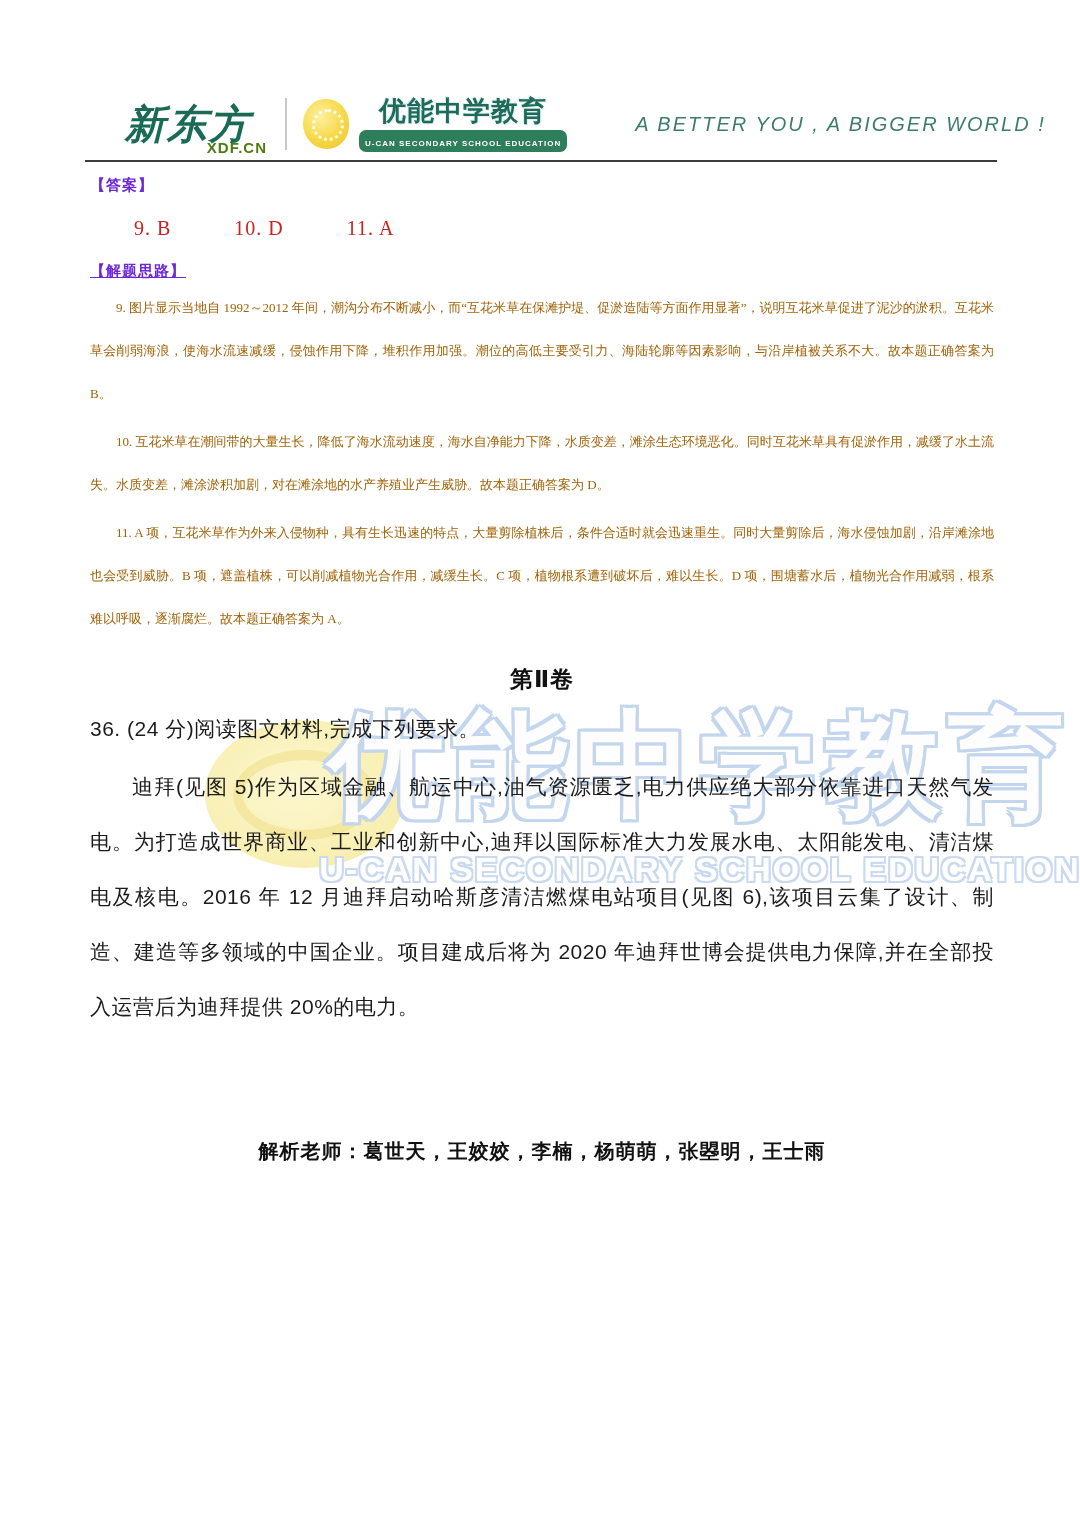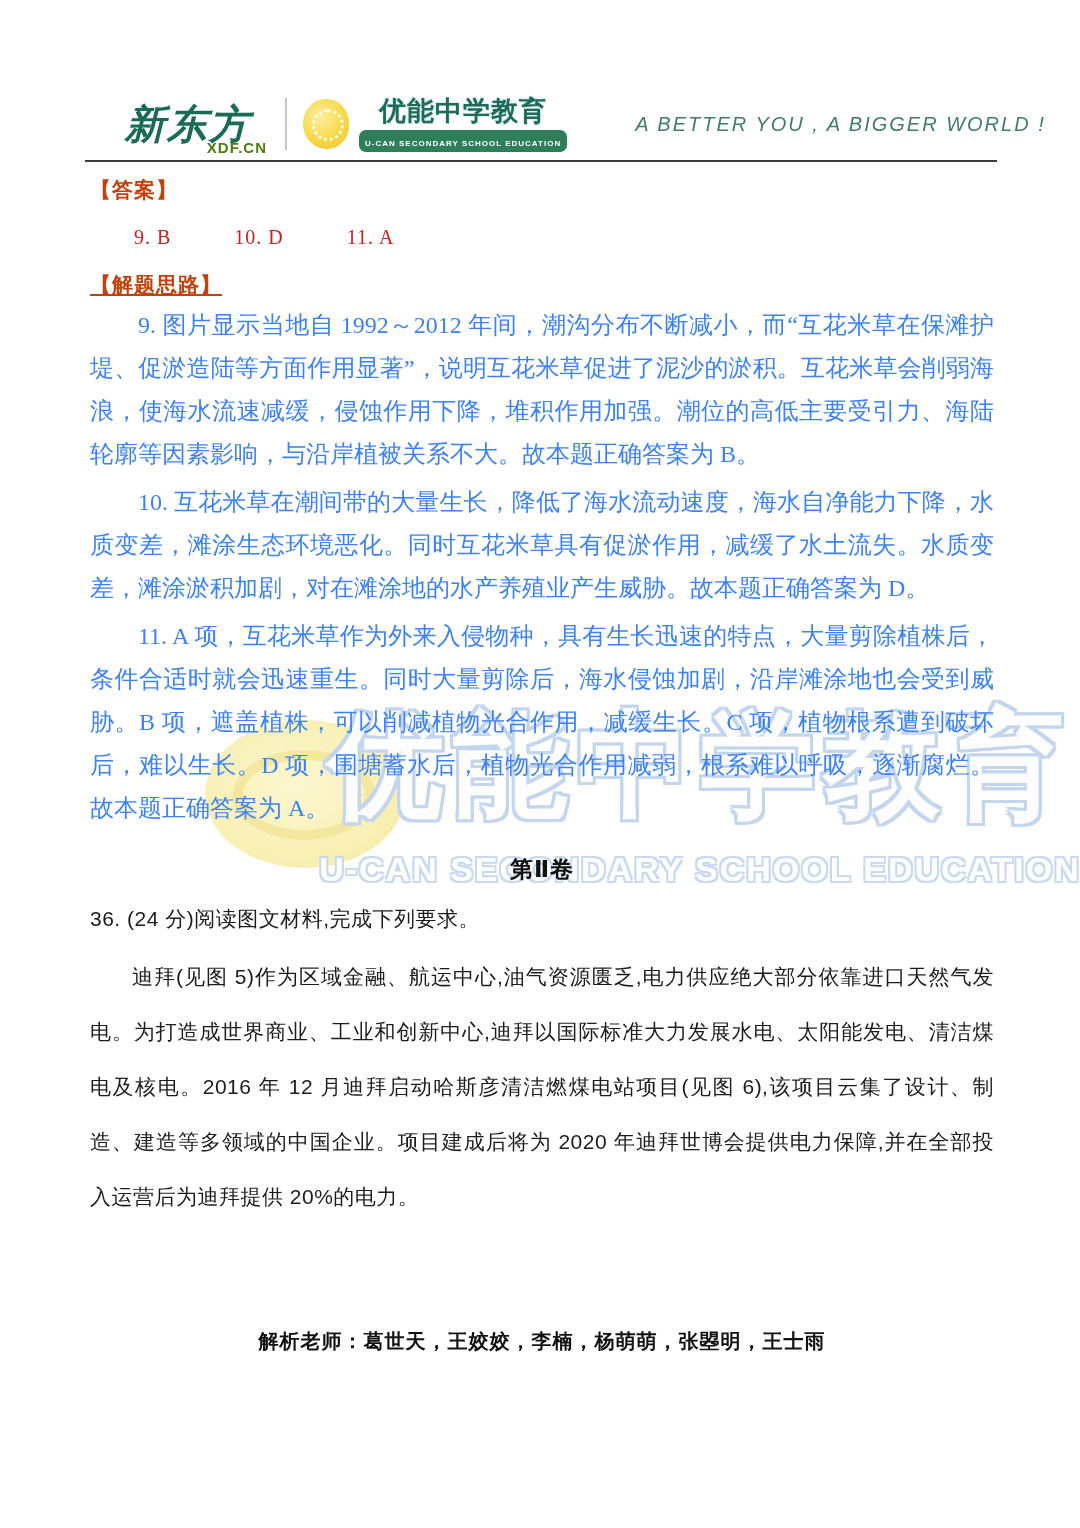--- a/index.html
+++ b/index.html
@@ -149,37 +149,37 @@
 
   
   .content {
     position: absolute;
     top: 172px; left: 90px; right: 86px;
     z-index: 1;
   }
   .red-label {
     font-family: "Liberation Serif", "DejaVu Serif", serif;
     font-weight: bold;
-    font-size: 21px;
-    color: #c2410c;
+    font-size: 15px;
+    color: #6d28d9;
     letter-spacing: 1px;
   }
   .ans-label { margin-top: 4px; }
   .ans-row {
     margin: 22px 0 0 44px;
     font-family: "Liberation Serif", "DejaVu Serif", serif;
     font-size: 20px;
     color: #c9221f;
   }
   .ans-item { display: inline-block; margin-right: 58px; letter-spacing: 1px; }
   .exp-label { margin-top: 22px; text-decoration: underline; }
   .red-para {
     font-family: "Liberation Serif", "DejaVu Serif", serif;
-    font-size: 24px;
-    color: #3b82f6;
+    font-size: 13px;
+    color: #a16207;
     line-height: 43px;
     text-align: justify;
     text-indent: 2em;
     margin-top: 5px;
   }
   .part-title {
     text-align: center;
     font-size: 23px;
     font-weight: bold;
     color: #111111;

